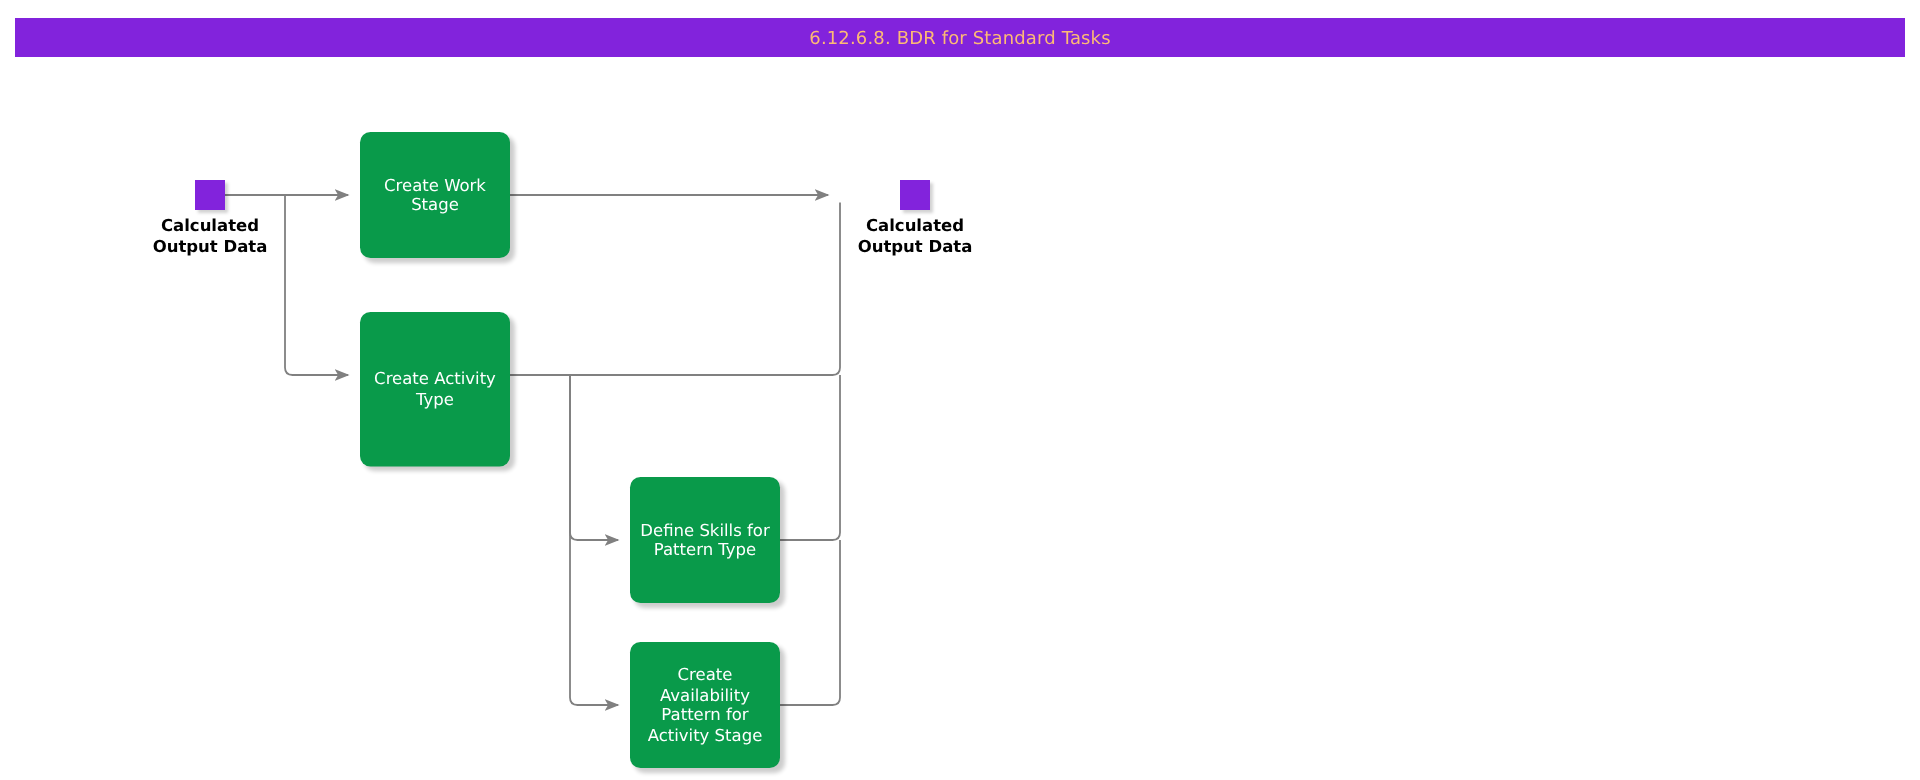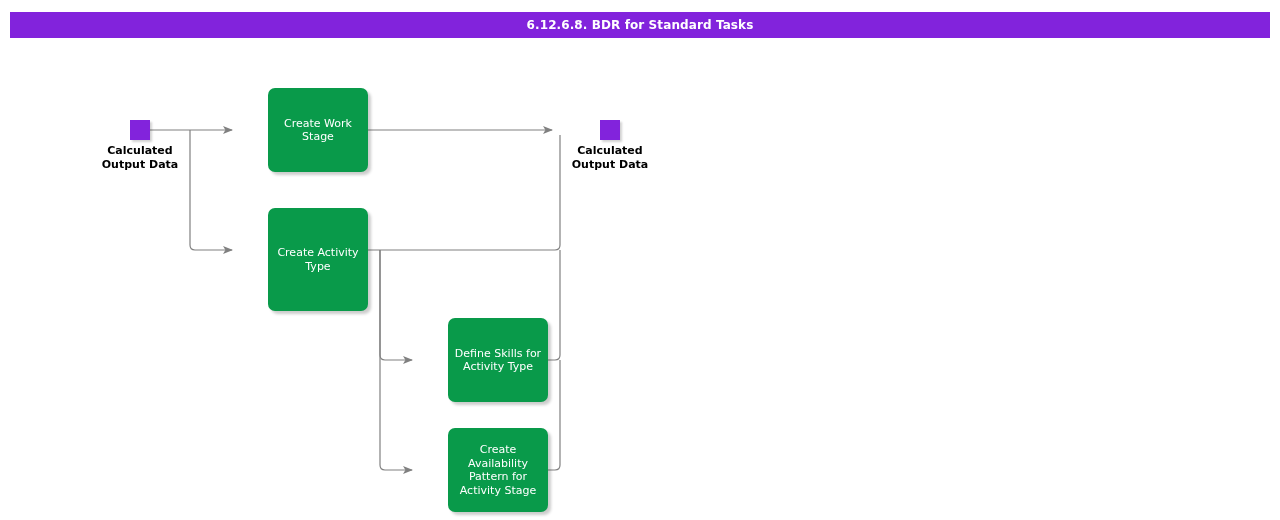--- a/index.html
+++ b/index.html
@@ -26,23 +26,23 @@
     left: 10px;
     top: 12px;
     width: 1260px;
     height: 26px;
     background: #8223dc;
     display: flex;
     align-items: center;
     justify-content: center;
   }
   .titlebar-text {
-    color: #ffffff;
+    color: #fdba74;
     font-size: 12px;
-    font-weight: bold;
+    font-weight: normal;
     font-family: "DejaVu Sans", sans-serif;
     letter-spacing: 0.1px;
     white-space: nowrap;
   }
   svg.wires {
     position: absolute;
     left: 0;
     top: 0;
     width: 1280px;
     height: 520px;
@@ -50,21 +50,20 @@
   }
   .node-box {
     position: absolute;
     background: #099A4A;
     border-radius: 7px;
     box-shadow: 3px 3px 3px rgba(0,0,0,0.20);
     display: flex;
     align-items: center;
     justify-content: center;
     box-sizing: border-box;
-    margin-left: 28px;
   }
   .node-label {
     color: #ffffff;
     font-size: 11px;
     line-height: 13.5px;
     text-align: center;
     font-family: "DejaVu Sans", sans-serif;
     padding: 0 6px;
     white-space: pre-line;
   }
@@ -135,21 +134,21 @@
 Stage</span>
   </div>
 
   <div class="node-box" style="left:240px; top:208px; width:100px; height:103px;">
     <span class="node-label">Create Activity
 Type</span>
   </div>
 
   <div class="node-box" style="left:420px; top:318px; width:100px; height:84px;">
     <span class="node-label">Define Skills for
-Activity Type</span>
+Pattern Type</span>
   </div>
 
   <div class="node-box" style="left:420px; top:428px; width:100px; height:84px;">
     <span class="node-label">Create
 Availability
 Pattern for
 Activity Stage</span>
   </div>
 
 </div>

